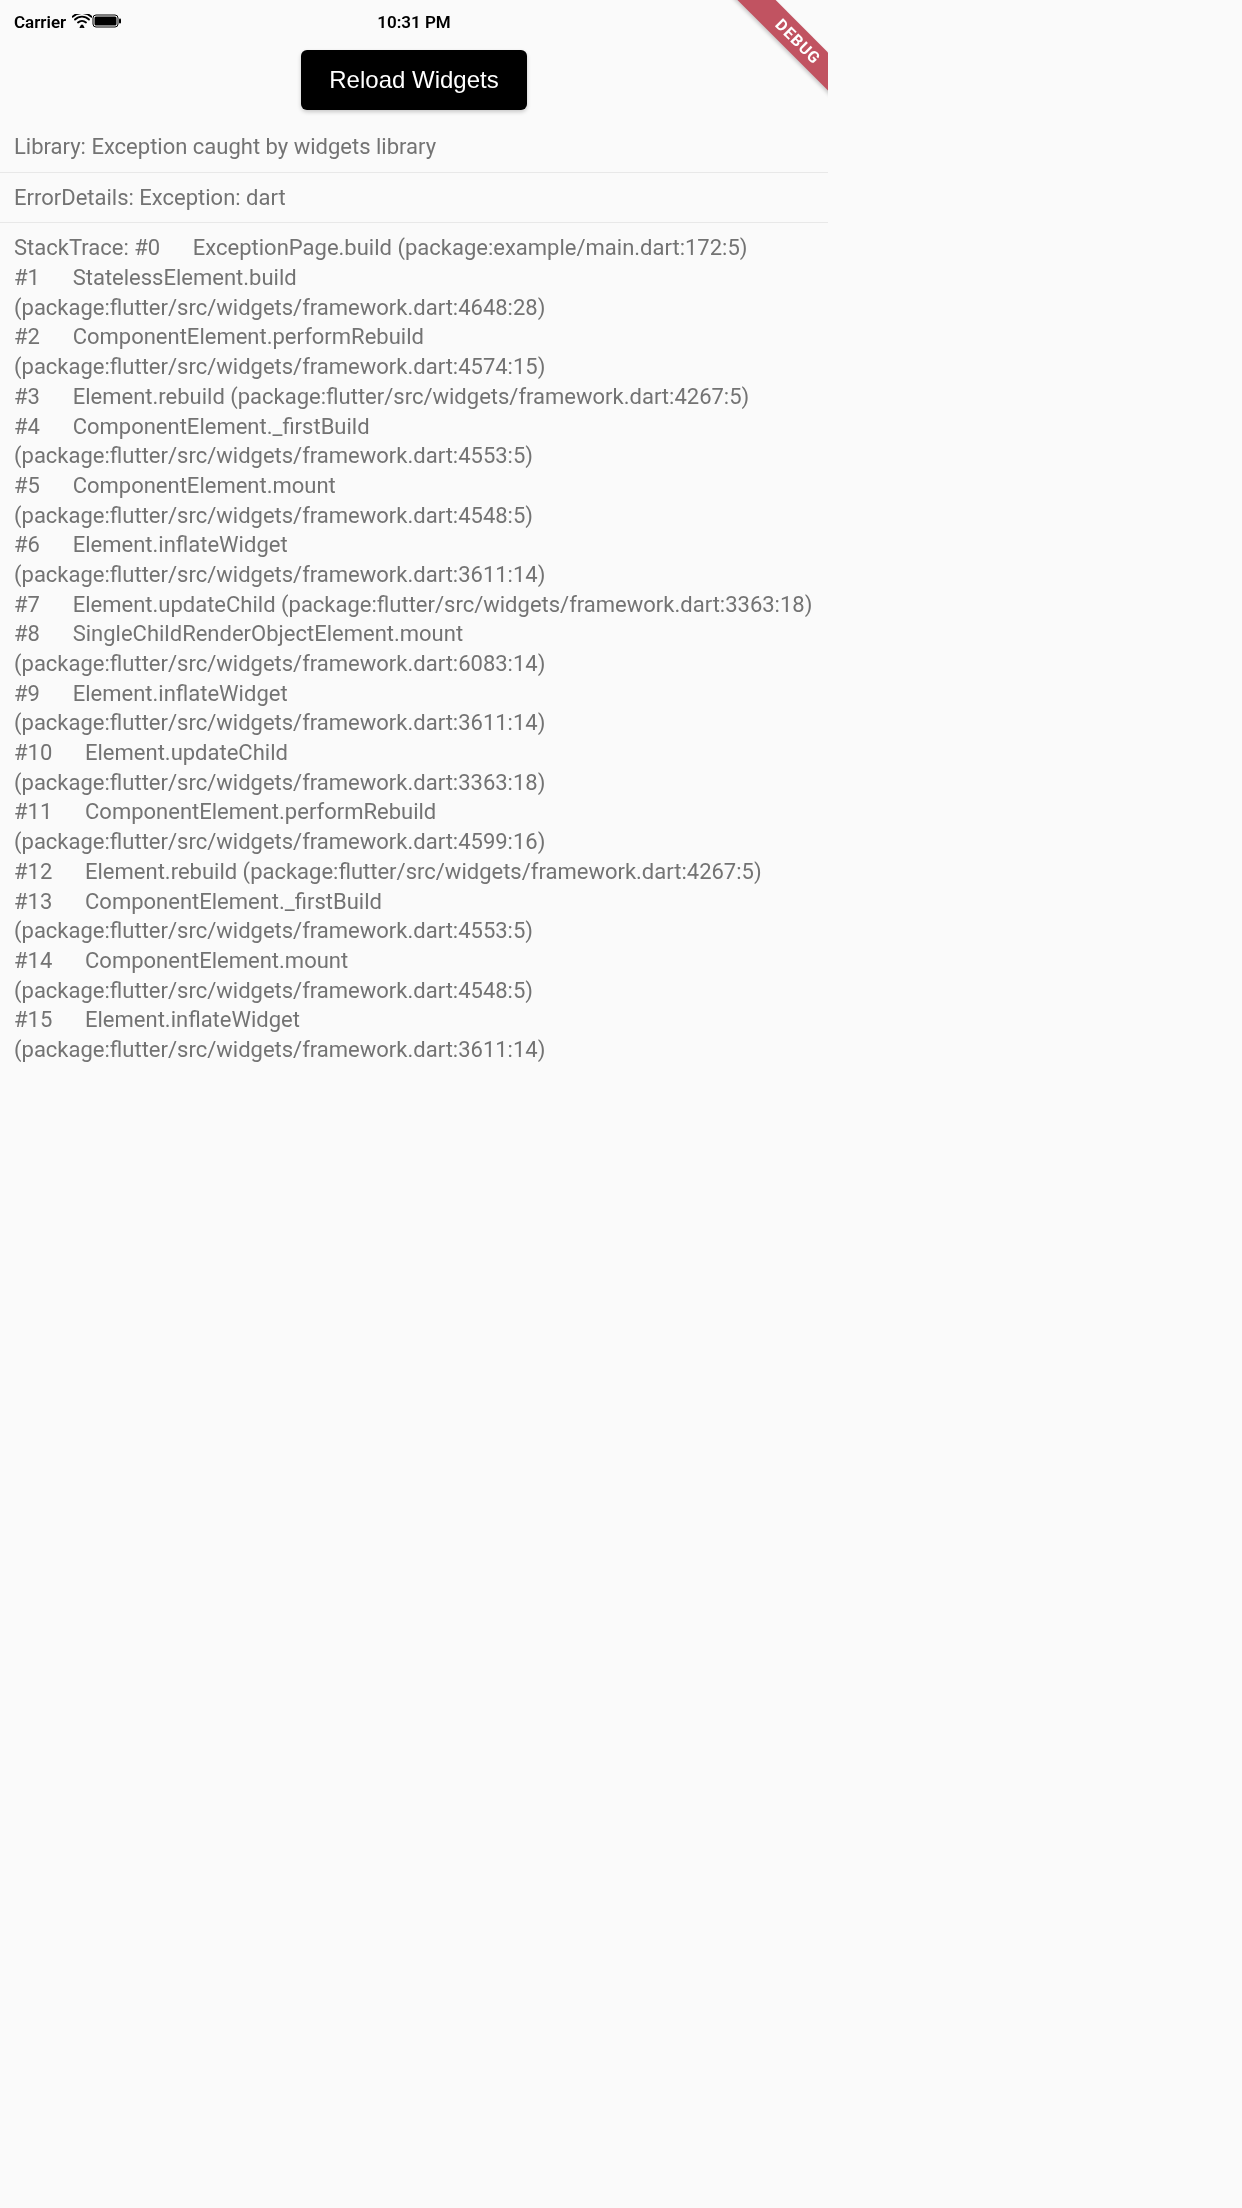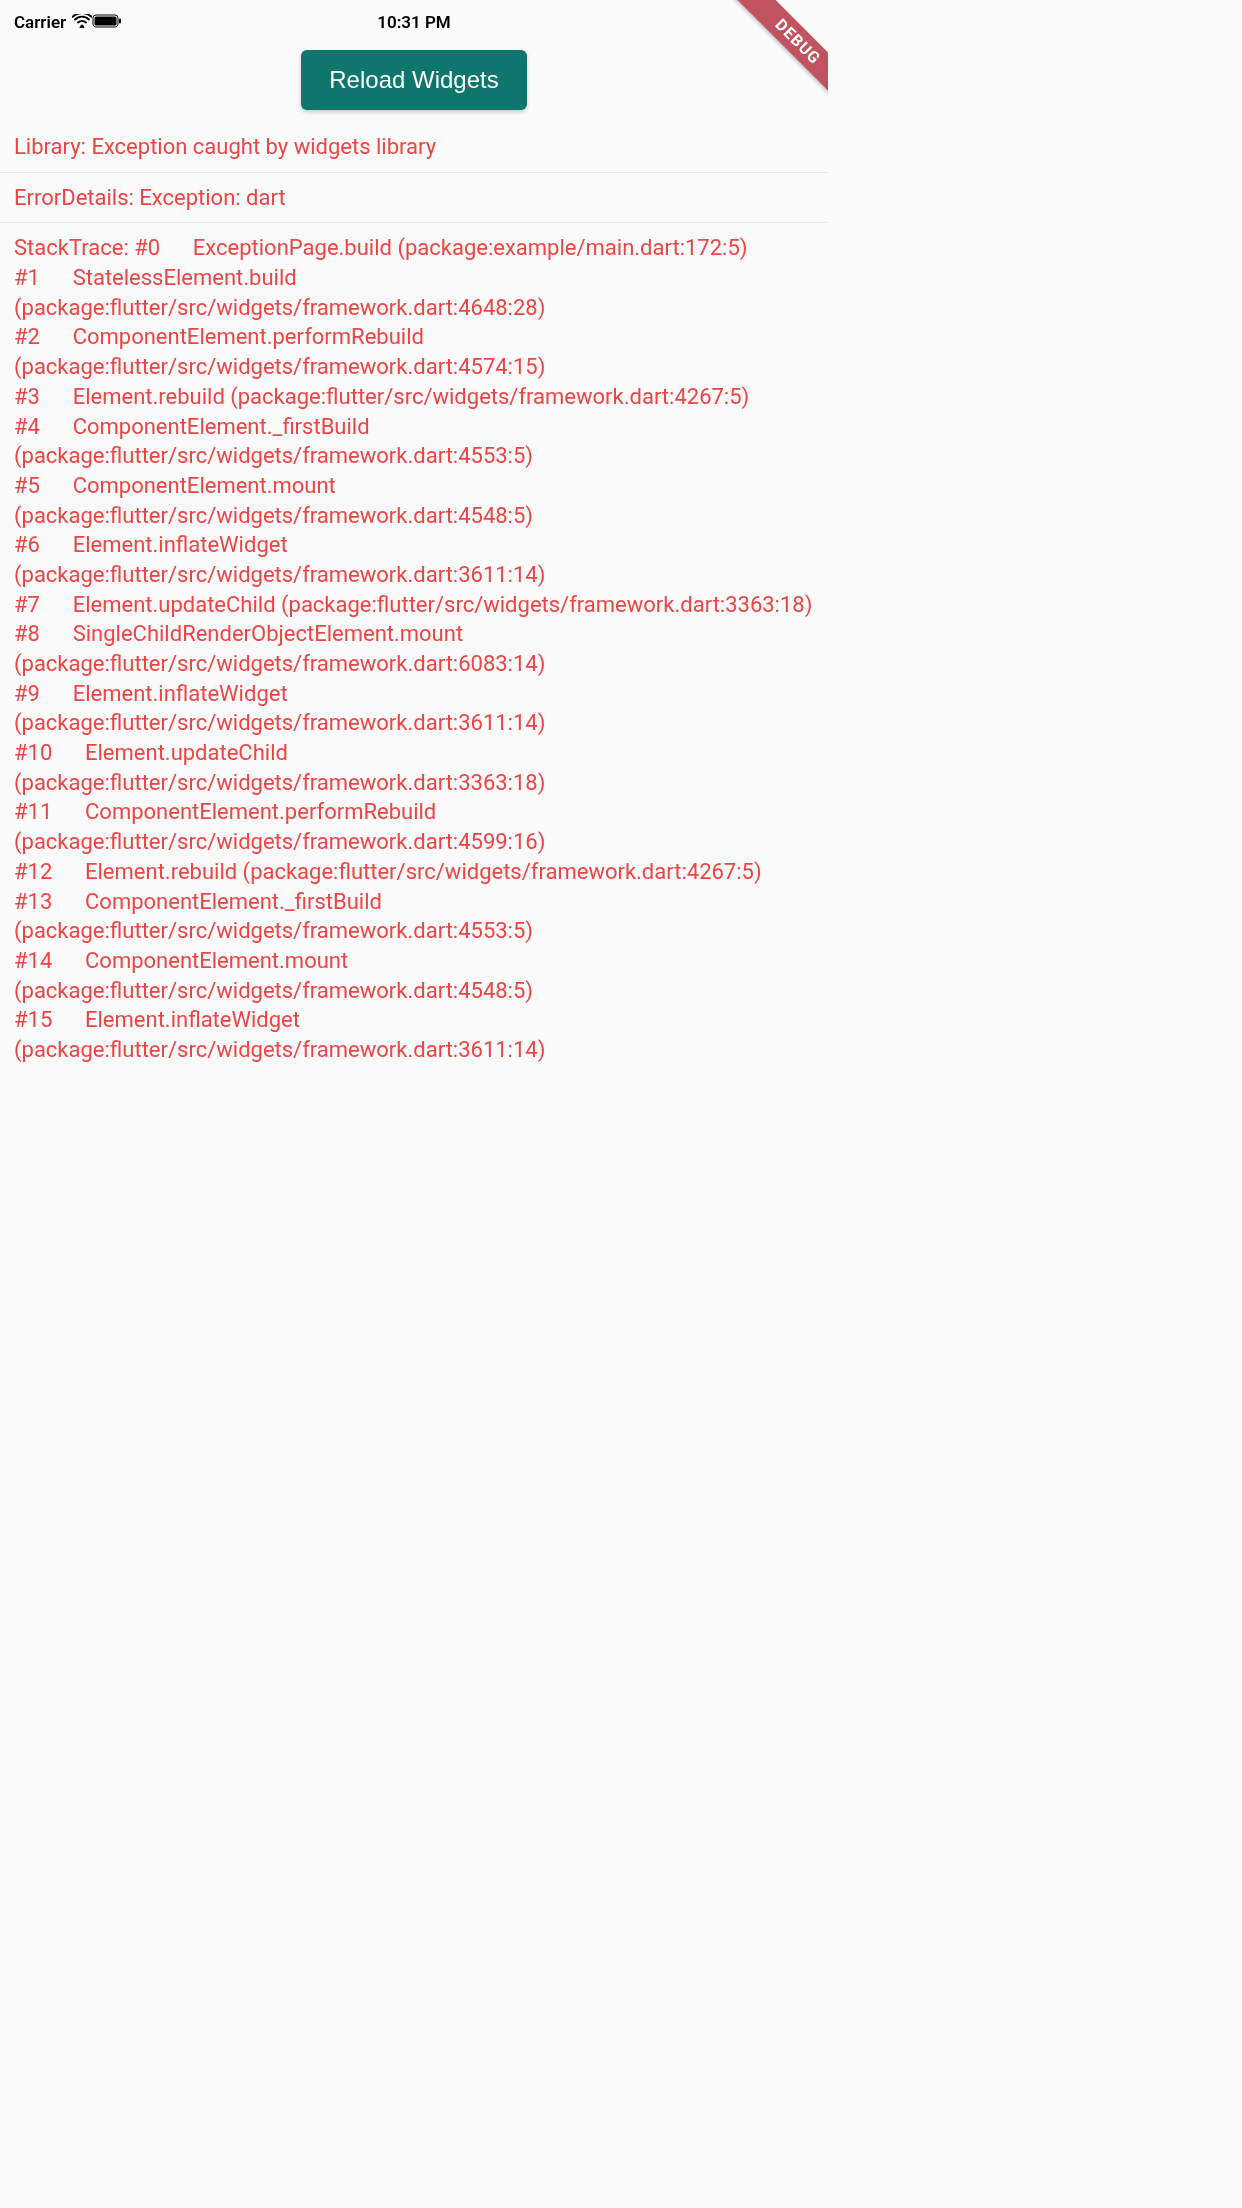--- a/index.html
+++ b/index.html
@@ -64,41 +64,41 @@
       padding: 4px 60px;
       transform: rotate(45deg);
       letter-spacing: 1px;
       box-shadow: 0 2px 4px rgba(0,0,0,0.2);
       z-index: 10;
     }
     
     .reload-button {
       display: block;
       margin: 10px auto 12px auto;
-      background: #0f766e;
+      background: #000000;
       color: #fff;
       font-size: 24px;
       font-weight: 500;
       padding: 16px 28px;
       border: none;
       border-radius: 6px;
       box-shadow: 0 2px 4px rgba(0,0,0,0.2);
       cursor: pointer;
     }
     
     .error-list {
       padding: 0;
     }
     
     .error-item {
       padding: 10px 14px;
       border-bottom: 1px solid #e8e8e8;
       font-size: 22px;
       line-height: 1.35;
-      color: #ef4444;
+      color: #737373;
     }
     
     .error-item:last-child {
       border-bottom: none;
     }
     
     .stack-trace {
       white-space: pre-wrap;
       word-break: break-word;
     }

